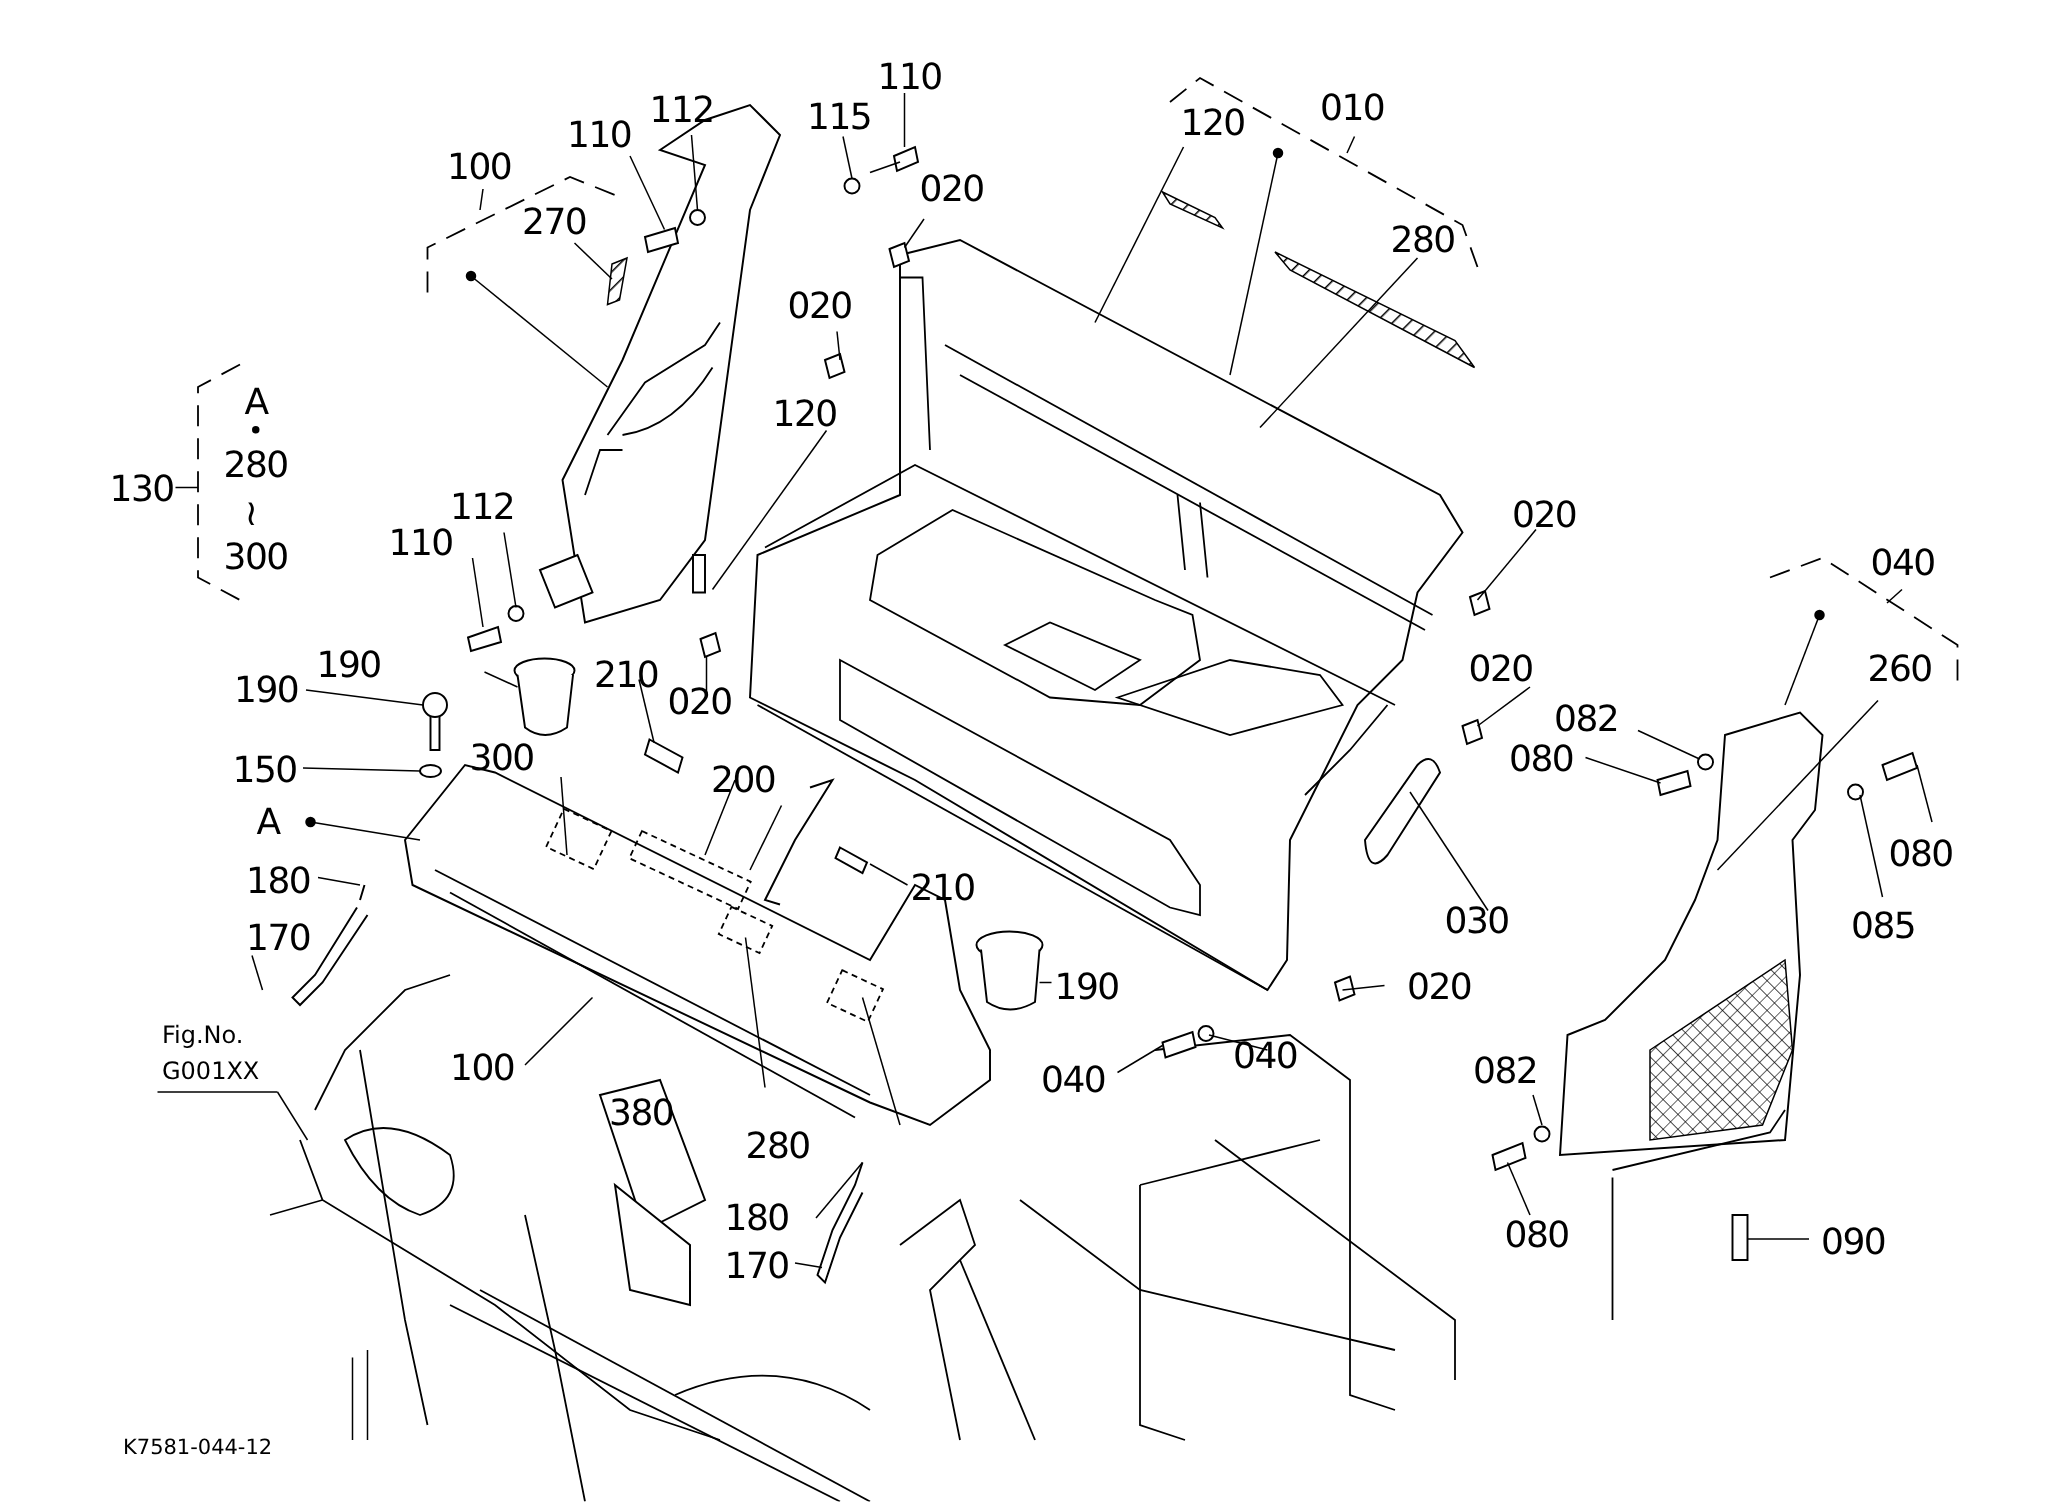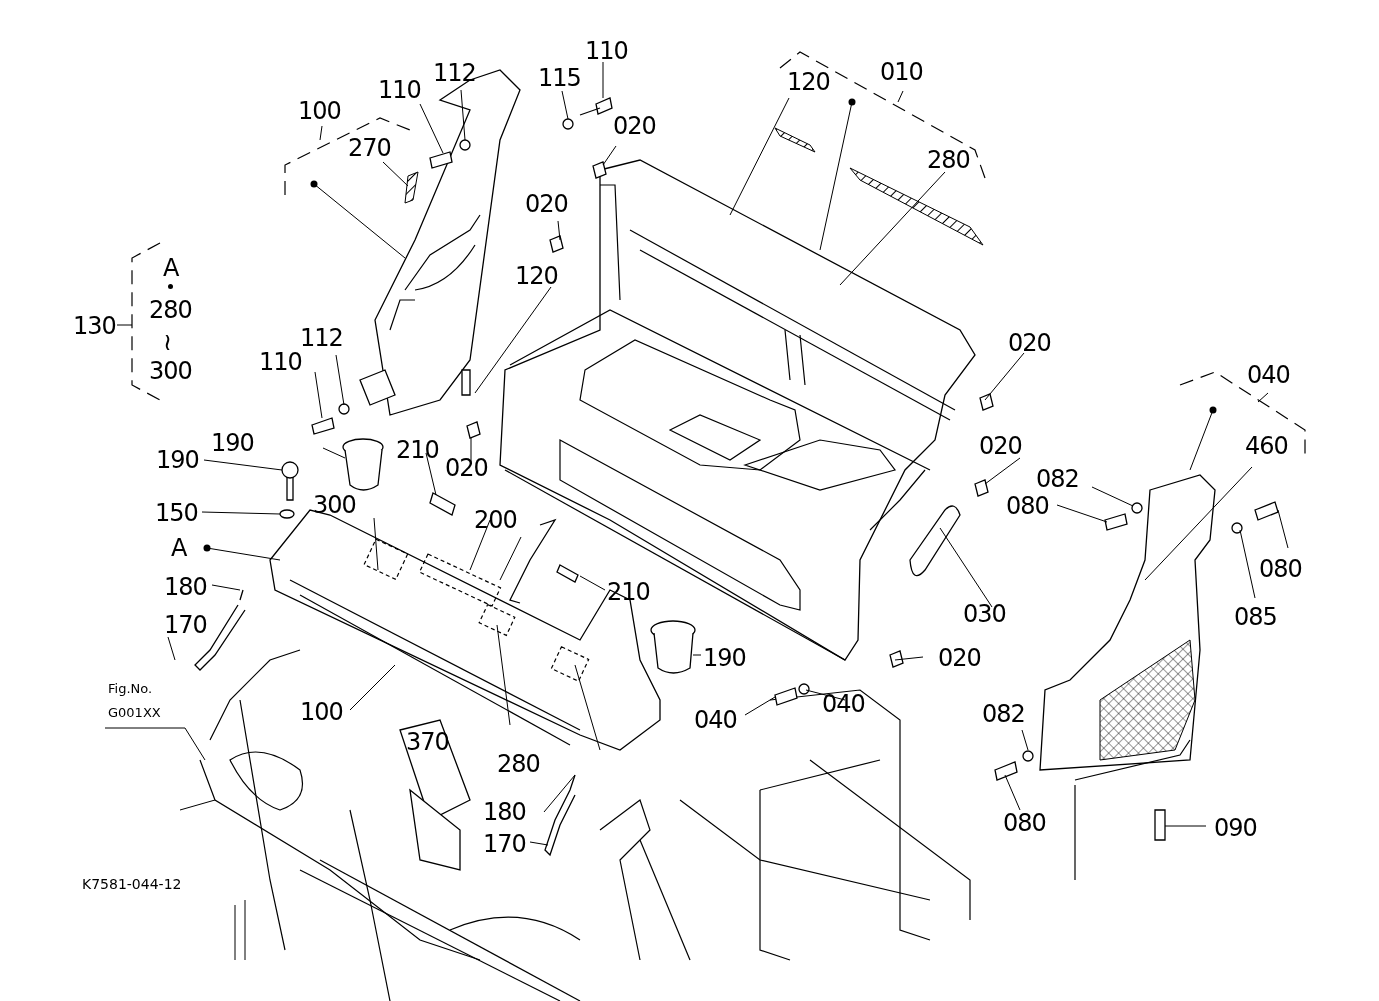--- a/index.html
+++ b/index.html
@@ -1,20 +1,20 @@
 <!DOCTYPE html>
 <html><head>
 <meta charset="utf-8">
 <style>
   html, body { margin:0; padding:0; background:#ffffff; }
   body { width:1379px; height:1001px; overflow:hidden; position:relative; font-family:"DejaVu Sans", sans-serif; }
   #stage { position:absolute; left:0; top:0; width:1379px; height:1001px; }
   svg#art { position:absolute; left:0; top:0; }
   .lbl { position:absolute; font-family:"DejaVu Sans", sans-serif; font-size:24px; color:#000; line-height:1; white-space:nowrap; letter-spacing:-1px; }
-  .lbl.small { font-size:13px; letter-spacing:0; }
+  .lbl.small { font-size:16px; letter-spacing:0; }
   .lbl.ref { font-size:14px; letter-spacing:0; }
   .ln { stroke:#000; stroke-width:1.2; fill:none; }
   .thin { stroke:#000; stroke-width:1; fill:none; }
   .dash { stroke:#000; stroke-width:1.2; fill:none; stroke-dasharray:14 8; }
   .dot { fill:#000; }
   .part { stroke:#000; stroke-width:1.3; fill:#fff; }
   .hatch { stroke:#000; stroke-width:1; fill:url(#hatch); }
   .mesh { stroke:#000; stroke-width:1; fill:url(#mesh); }
 </style>
 </head>
@@ -222,52 +222,52 @@
 <div class="lbl" style="left:613px;top:114px">020</div>
 <div class="lbl" style="left:525px;top:192px">020</div>
 <div class="lbl" style="left:515px;top:264px">120</div>
 <div class="lbl" style="left:300px;top:326px">112</div>
 <div class="lbl" style="left:259px;top:350px">110</div>
 <div class="lbl" style="left:445px;top:456px">020</div>
 <div class="lbl" style="left:1008px;top:331px">020</div>
 <div class="lbl" style="left:979px;top:434px">020</div>
 <div class="lbl" style="left:938px;top:646px">020</div>
 <div class="lbl" style="left:1247px;top:363px">040</div>
-<div class="lbl" style="left:1245px;top:434px">460</div>
+<div class="lbl" style="left:1245px;top:434px">260</div>
 <div class="lbl" style="left:1036px;top:467px">082</div>
 <div class="lbl" style="left:1006px;top:494px">080</div>
 <div class="lbl" style="left:1259px;top:557px">080</div>
 <div class="lbl" style="left:1234px;top:605px">085</div>
 <div class="lbl" style="left:963px;top:602px">030</div>
 <div class="lbl" style="left:211px;top:431px">190</div>
 <div class="lbl" style="left:396px;top:438px">210</div>
 <div class="lbl" style="left:156px;top:448px">190</div>
 <div class="lbl" style="left:155px;top:501px">150</div>
 <div class="lbl" style="left:171px;top:536px">A</div>
 <div class="lbl" style="left:313px;top:493px">300</div>
 <div class="lbl" style="left:474px;top:508px">200</div>
 <div class="lbl" style="left:164px;top:575px">180</div>
 <div class="lbl" style="left:164px;top:613px">170</div>
 <div class="lbl" style="left:607px;top:580px">210</div>
 <div class="lbl" style="left:703px;top:646px">190</div>
 <div class="lbl" style="left:300px;top:700px">100</div>
-<div class="lbl" style="left:406px;top:730px">370</div>
+<div class="lbl" style="left:406px;top:730px">380</div>
 <div class="lbl" style="left:497px;top:752px">280</div>
 <div class="lbl" style="left:694px;top:708px">040</div>
 <div class="lbl" style="left:822px;top:692px">040</div>
 <div class="lbl" style="left:982px;top:702px">082</div>
 <div class="lbl" style="left:1003px;top:811px">080</div>
 <div class="lbl" style="left:1214px;top:816px">090</div>
 <div class="lbl" style="left:483px;top:800px">180</div>
 <div class="lbl" style="left:483px;top:832px">170</div>
 
 <div class="lbl" style="left:73px;top:314px">130</div>
 <div class="lbl" style="left:163px;top:256px">A</div>
 <div style="position:absolute;left:168px;top:284px;width:5px;height:5px;background:#000;border-radius:50%"></div>
 <div class="lbl" style="left:149px;top:298px">280</div>
 <div class="lbl" style="left:163px;top:330px">≀</div>
 <div class="lbl" style="left:149px;top:359px">300</div>
 
 <div class="lbl small" style="left:108px;top:682px">Fig.No.</div>
 <div class="lbl small" style="left:108px;top:706px">G001XX</div>
 
-<div class="lbl ref" style="left:82px;top:877px">K7581-044-12</div>
+<div class="lbl ref" style="left:82px;top:958px">K7581-044-12</div>
 </div>
 
 </body></html>

